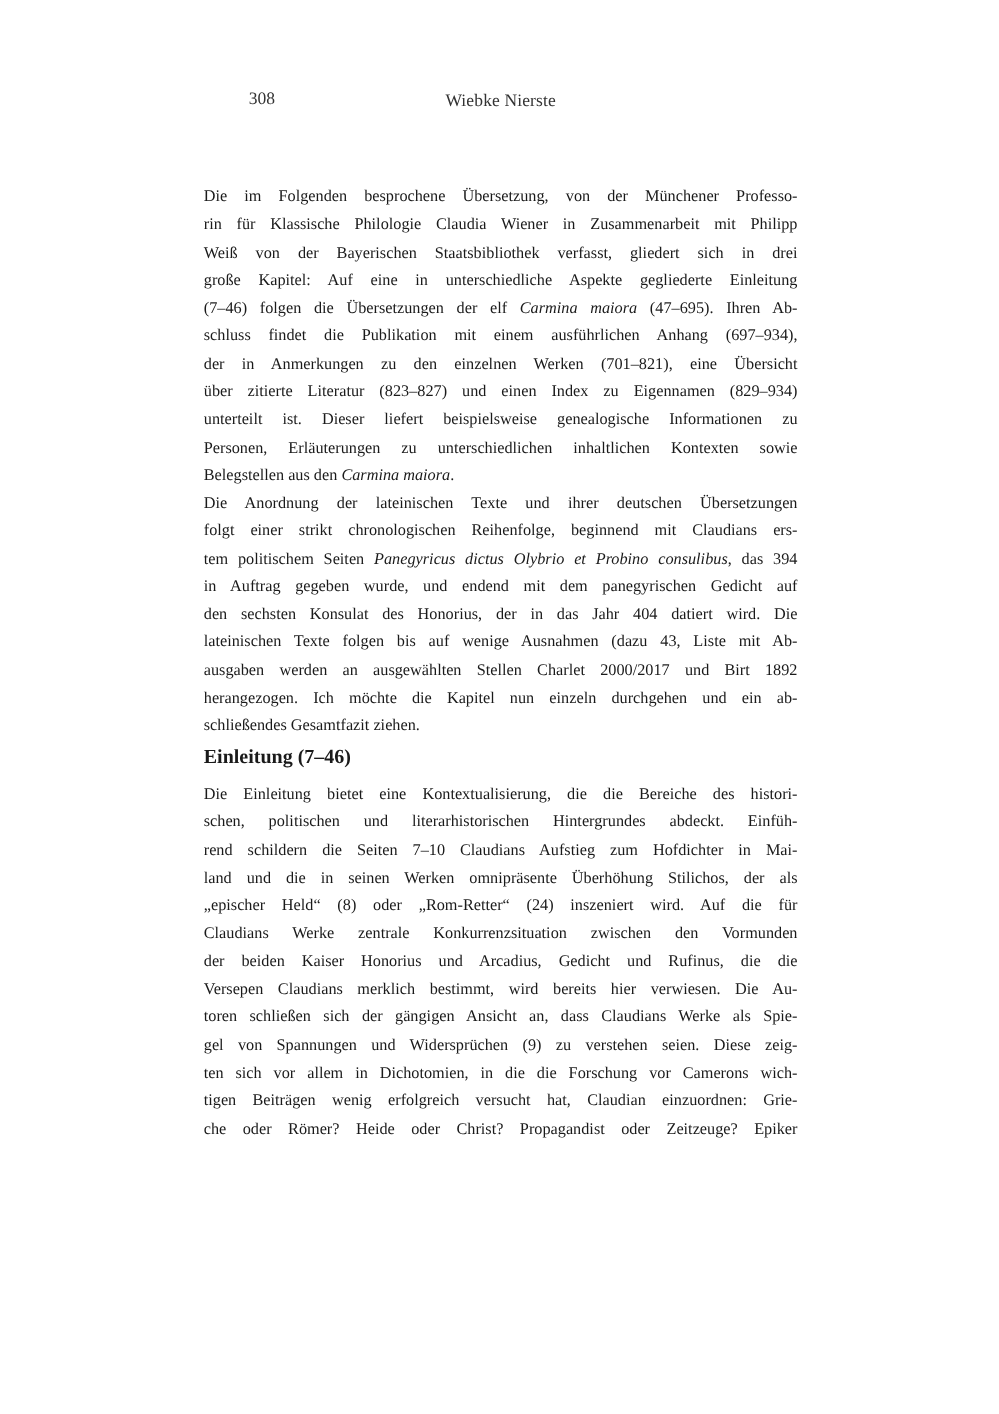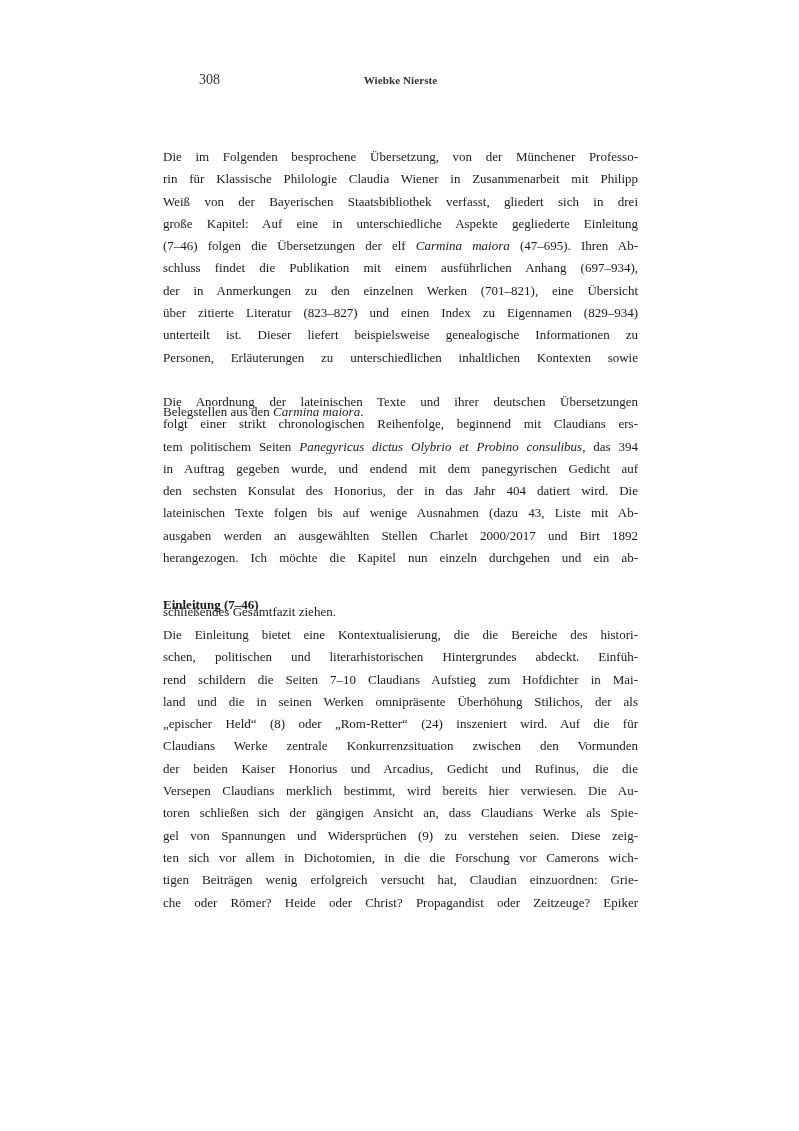--- a/index.html
+++ b/index.html
@@ -29,50 +29,48 @@
       left: 0;
       top: 0;
       margin-left: 36px;
     }
     .running-author {
       position: absolute;
       left: 0;
       right: 0;
       top: 2px;
       text-align: center;
-      font-size: 11px;
+      font-size: 14px;
       letter-spacing: 0.1px;
-      font-weight: bold;
     }
     .text-block {
       position: absolute;
       left: 163px;
       width: 475px;
       font-size: 13px;
       line-height: 22.3px;
     }
     .line {
       display: block;
       text-align: justify;
       text-align-last: justify;
       white-space: nowrap;
       height: 22.3px;
     }
     .line.last {
       text-align-last: left;
-      margin-top: 32px;
     }
     .line span {
       white-space: normal;
     }
     .heading {
       position: absolute;
       left: 163px;
       top: 597px;
-      font-size: 13px;
+      font-size: 16px;
       font-weight: bold;
     }
     em { font-style: italic; }
   </style>
 </head>
 <body>
 
 <header class="running-head">
   <span class="page-number">308</span>
   <span class="running-author">Wiebke Nierste</span>

